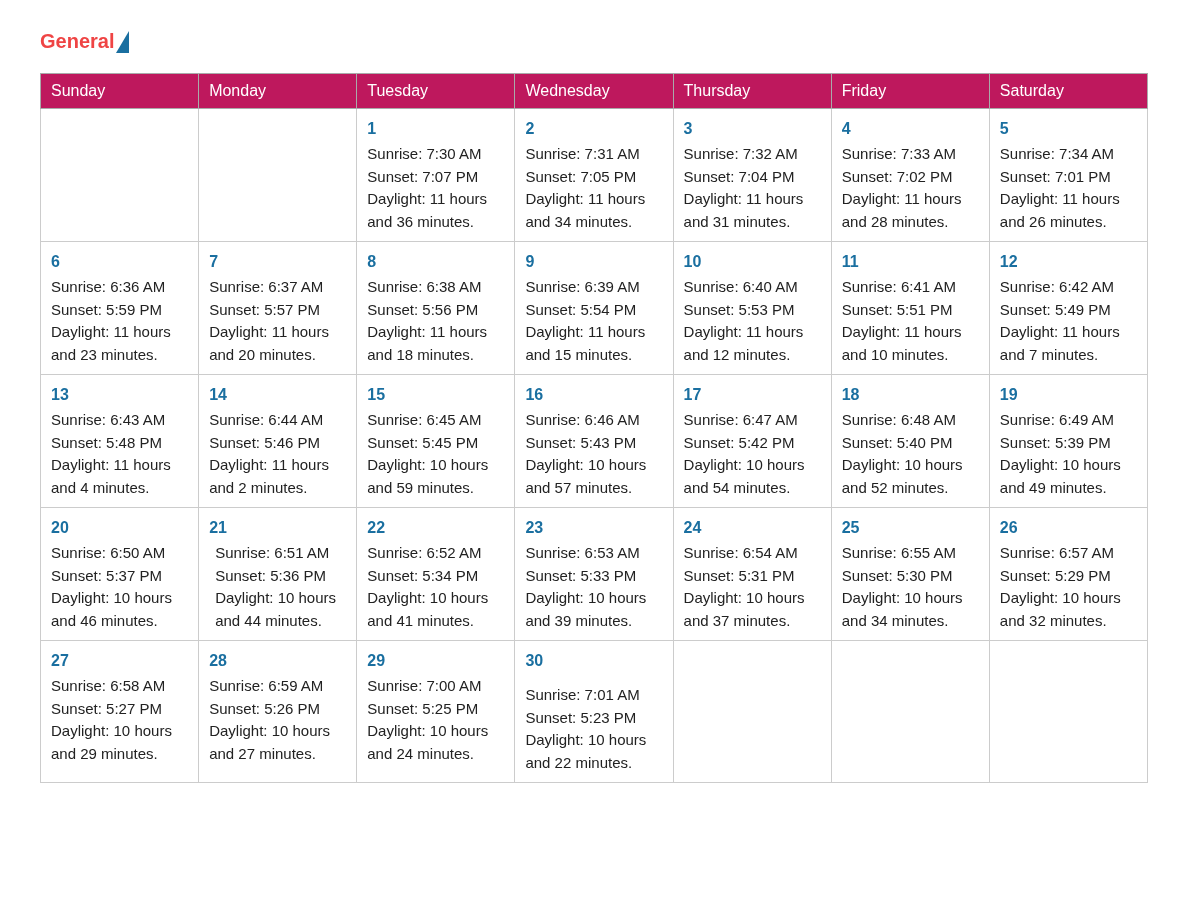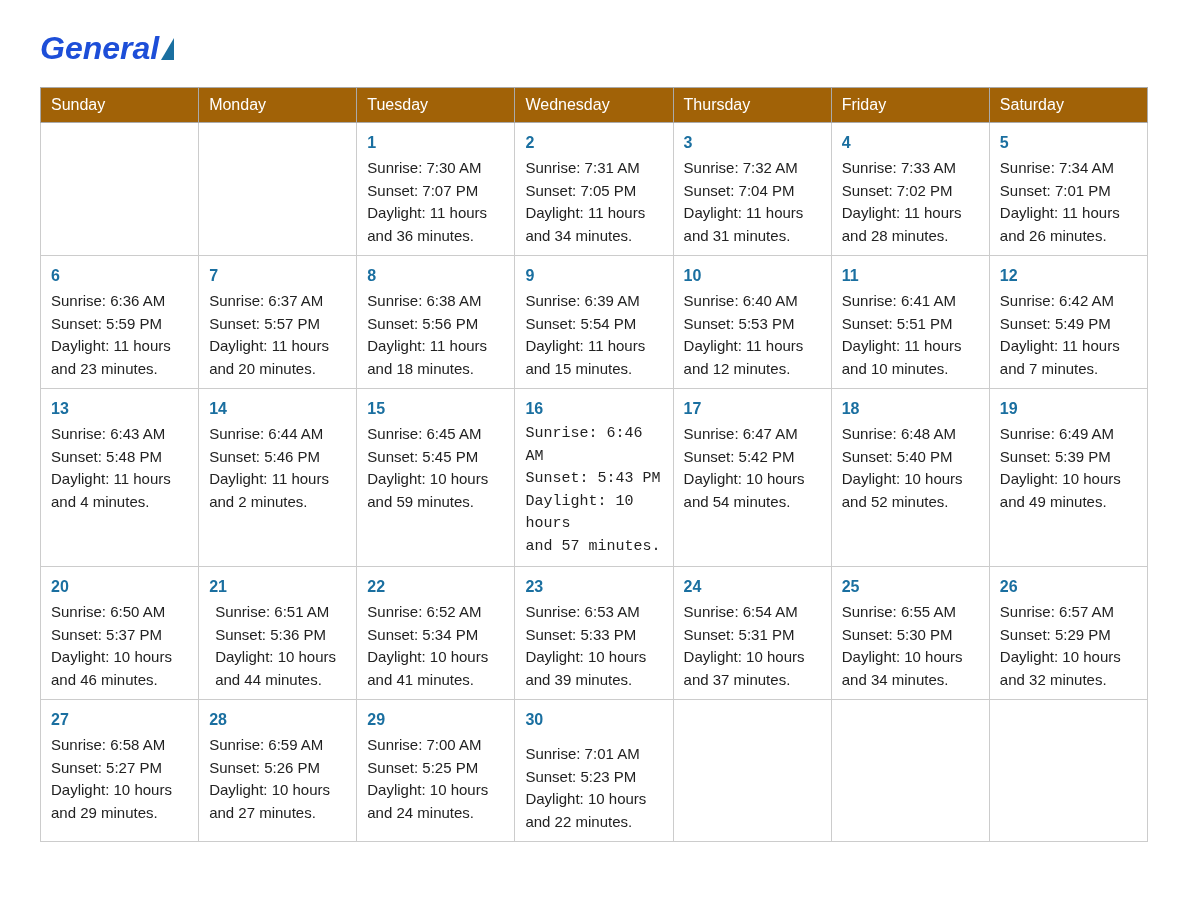--- a/index.html
+++ b/index.html
@@ -43,21 +43,21 @@
       font-size: 22px;
       color: #444;
       margin-top: 4px;
     }
     .calendar {
       width: 100%;
       border-collapse: collapse;
       border: 1px solid #aaa;
     }
     .calendar th {
-      background-color: #a16207;
+      background-color: #be185d;
       color: #ffffff;
       font-size: 16px;
       font-weight: normal;
       padding: 8px 10px;
       text-align: left;
       border: 1px solid #aaa;
     }
     .calendar td {
       border: 1px solid #ccc;
       vertical-align: top;
@@ -81,21 +81,21 @@
     .empty-cell {
       background: #ffffff;
     }
   </style>
 </head>
 <body>
 
 <div class="header">
   <div class="logo">
     <div class="logo-text">
-        <span style="font-size: 32px; font-weight: bold; color: #1d4ed8; font-style: italic;">General</span>
+        <span style="font-size: 20px; font-weight: bold; color: #ef4444;">General</span>
         <div style="display: inline-block; width: 0px; height: 0px; border-left: 13px solid transparent; border-bottom: 22px solid rgb(26, 111, 160); margin-left: 2px; margin-bottom: 0px; vertical-align: bottom;"></div>
       </div>
     <span class="logo-blue-word"></span>
   </div>
   <div class="title-block">
     <div class="month-title"></div>
     <div class="location-title"></div>
   </div>
 </div>
 
@@ -219,21 +219,21 @@
         </td>
         <td>
           <span class="day-number">15</span>
           <div class="day-info" style="white-space: pre-line;">Sunrise: 6:45 AM
 Sunset: 5:45 PM
 Daylight: 10 hours
 and 59 minutes.</div>
         </td>
         <td>
           <span class="day-number">16</span>
-          <div class="day-info" style="white-space: pre-line; font-family: Liberation Mono, monospace;">Sunrise: 6:46 AM
+          <div class="day-info" style="white-space: pre-line;">Sunrise: 6:46 AM
 Sunset: 5:43 PM
 Daylight: 10 hours
 and 57 minutes.</div>
         </td>
         <td>
           <span class="day-number">17</span>
           <div class="day-info" style="white-space: pre-line;">Sunrise: 6:47 AM
 Sunset: 5:42 PM
 Daylight: 10 hours
 and 54 minutes.</div>

